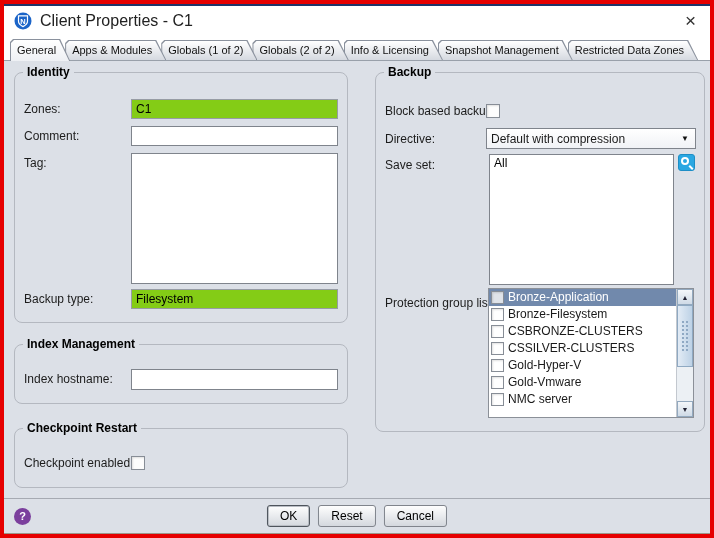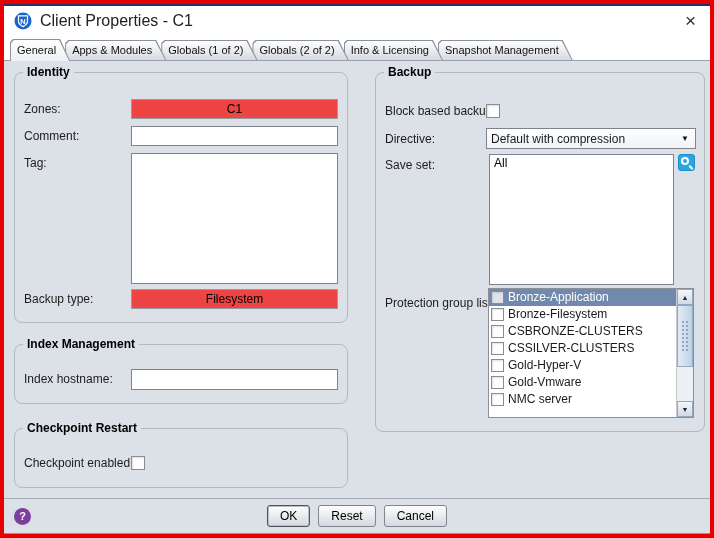--- a/index.html
+++ b/index.html
@@ -33,21 +33,21 @@
   .tab:nth-child(5){z-index:4} .tab:nth-child(6){z-index:3} .tab:nth-child(7){z-index:2}
 
   
   .gb { position:absolute; border:1px solid #b4b8c0; border-radius:8px; }
   .gb-title { position:absolute; top:-8px; left:8px; background:#dce0e7; padding:0 4px;
               font-weight:bold; font-size:12px; color:#000; white-space:nowrap; }
   .lbl { position:absolute; height:20px; line-height:20px; color:#1c1c1c; white-space:nowrap; }
 
   input.fld, textarea.fld { position:absolute; border:1px solid #7f848c; background:#fff;
         font-family:"Liberation Sans", sans-serif; font-size:12px; color:#000; padding:1px 4px; outline:none; resize:none; }
-  .fld.ro { background:#ef4444; border-color:#979ca4;text-align:center; }
+  .fld.ro { background:#84cc16; border-color:#979ca4; }
 
   .cb { position:absolute; width:14px; height:14px; background:#fdfdfd; border:1px solid #878d96;
         box-shadow: inset 1px 1px 2px rgba(0,0,0,0.12); }
 
   
   .combo { position:absolute; height:21px; border:1px solid #7f848c; background:linear-gradient(#ffffff,#f0f2f6);
            display:flex; align-items:center; padding:0 6px 0 4px; cursor:default; }
   .combo .val { flex:1; overflow:hidden; white-space:nowrap; }
   .combo .arrow { font-size:8px; color:#111; margin-left:6px; }
 
@@ -116,20 +116,23 @@
       </div>
     <div class="tab">
         <span>Globals (2 of 2)</span>
       </div>
     <div class="tab">
         <span>Info &amp; Licensing</span>
       </div>
     <div class="tab">
         <span>Snapshot Management</span>
       </div>
+    <div class="tab">
+        <span>Restricted Data Zones</span>
+      </div>
   </div>
 
   <div class="gb" style="left:10px; top:68px; width:334px; height:251px;">
     <span class="gb-title">Identity</span>
     <span class="lbl" style="left:9px; top:26px;">Zones:</span>
     <input class="fld ro" style="left: 116px; top: 26px; width: 207px; height: 20px;" readonly="" value="C1">
     <span class="lbl" style="left:9px; top:53px;">Comment:</span>
     <input class="fld" style="left: 116px; top: 53px; width: 207px; height: 20px;" value="">
     <span class="lbl" style="left:9px; top:80px;">Tag:</span>
     <textarea class="fld" style="left: 116px; top: 80px; width: 207px; height: 131px;"></textarea>

